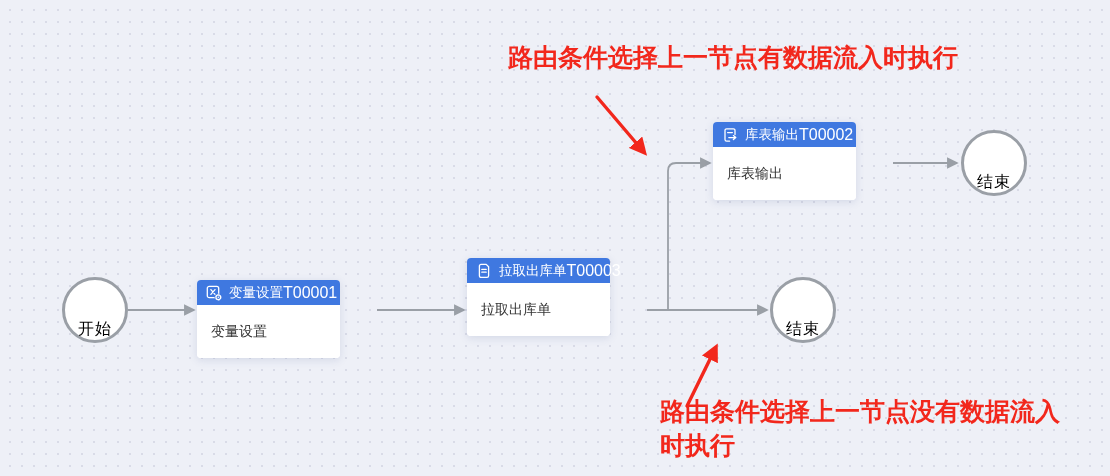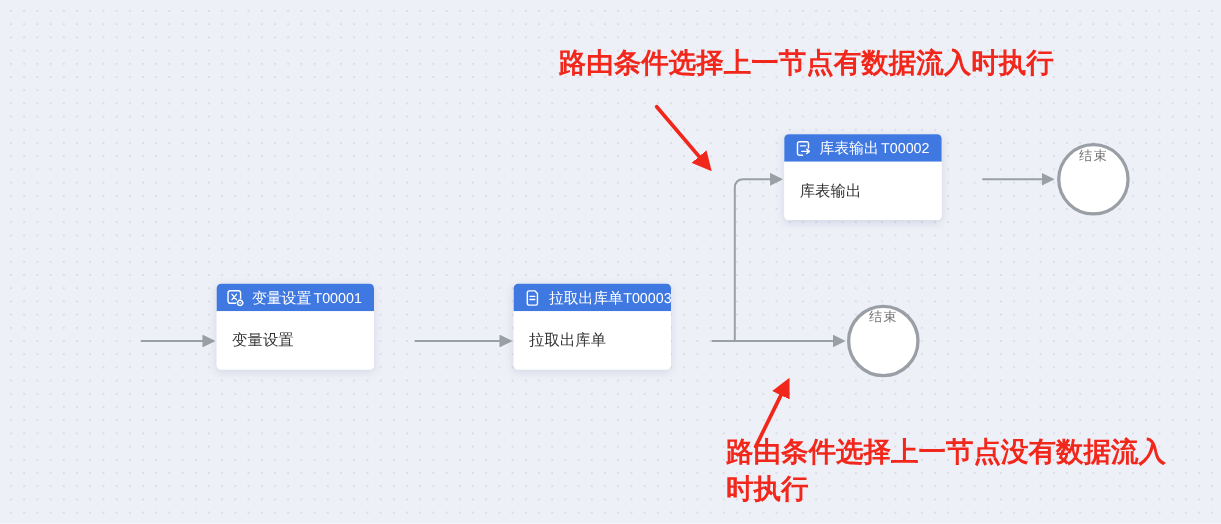--- a/index.html
+++ b/index.html
@@ -26,24 +26,24 @@
   .red-layer { z-index: 5; }
 
   
   .circle {
     position: absolute;
     width: 66px; height: 66px;
     border-radius: 50%;
     background: #ffffff;
     border: 3px solid #9a9fa6;
     display: flex;
-    align-items: flex-start;
+    align-items: flex-end;
     justify-content: center;
-    font-size: 12px;
-    color: #737373;
+    font-size: 16px;
+    color: #000000;
     letter-spacing: 1px;
     z-index: 2;
   }
 
   
   .node {
     position: absolute;
     width: 143px;
     border-radius: 4px;
     box-shadow: 0 2px 8px rgba(60, 80, 140, 0.15);
@@ -65,21 +65,21 @@
     margin-right: 7px;
     flex: 0 0 auto;
   }
   .node-icon svg { width: 16px; height: 16px; }
   .node-title {
     font-size: 13.5px;
     white-space: nowrap;
     flex: 1 1 auto;
   }
   .node-code {
-    font-size: 13px;
+    font-size: 16px;
     white-space: nowrap;
     flex: 0 0 auto;
   }
   .node-body {
     height: 53px;
     background: #ffffff;
     border-radius: 0 0 4px 4px;
     display: flex;
     align-items: center;
     padding-left: 14px;
@@ -113,22 +113,25 @@
     </defs>
     <g stroke="#9a9fa6" stroke-width="1.8" fill="none">
       <path d="M128 310 H194" marker-end="url(#grayArrow)"></path>
       <path d="M377 310 H464" marker-end="url(#grayArrow)"></path>
       <path d="M647 310 H767" marker-end="url(#grayArrow)"></path>
       <path d="M668 310 V171 Q668 163 676 163 H710" marker-end="url(#grayArrow)"></path>
       <path d="M893 163 H957" marker-end="url(#grayArrow)"></path>
     </g>
   </svg>
 
-
-  <div class="node" style="left:197px; top:258px;">
+  <div class="circle" style="left:62px; top:277px;">
+    <span>开始</span>
+  </div>
+
+  <div class="node" style="left:197px; top:280px;">
     <div class="node-header">
       <span class="node-icon">
         <svg viewBox="0 0 16 16" fill="none" stroke="#fff" stroke-width="1.3" stroke-linecap="round">
           <rect x="1.3" y="1.3" width="11.4" height="11.4" rx="2"></rect>
           <path d="M4.9 4.6 L9 9.4 M9 4.6 L4.9 9.4"></path>
           <circle cx="12.3" cy="12.3" r="3.6" fill="#3f78e0" stroke="none"></circle>
           <circle cx="12.3" cy="12.3" r="2.4" stroke-width="1.5" stroke-dasharray="1.3 1.1"></circle>
           <circle cx="12.3" cy="12.3" r="0.7" fill="#fff" stroke="none"></circle>
         </svg>
       </span>

